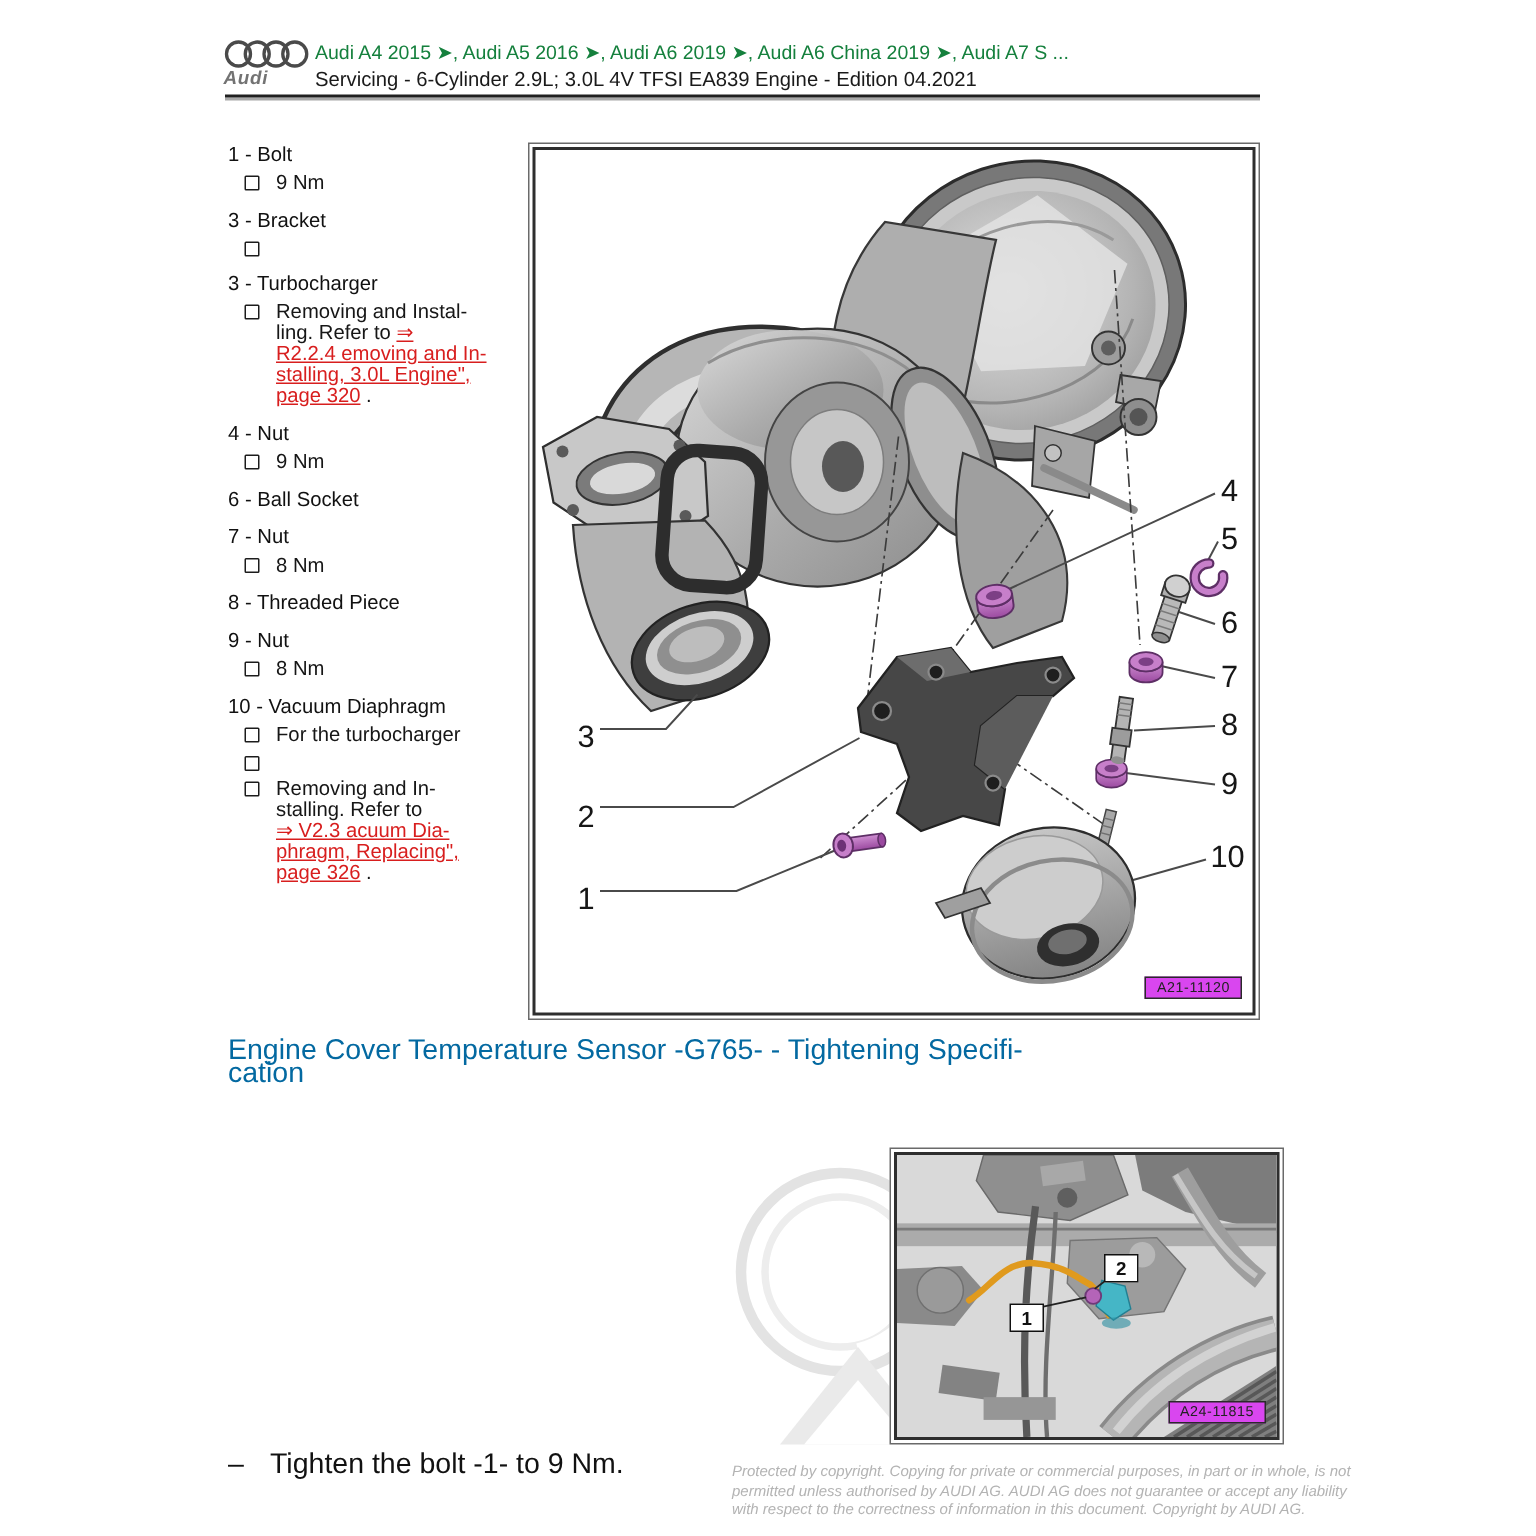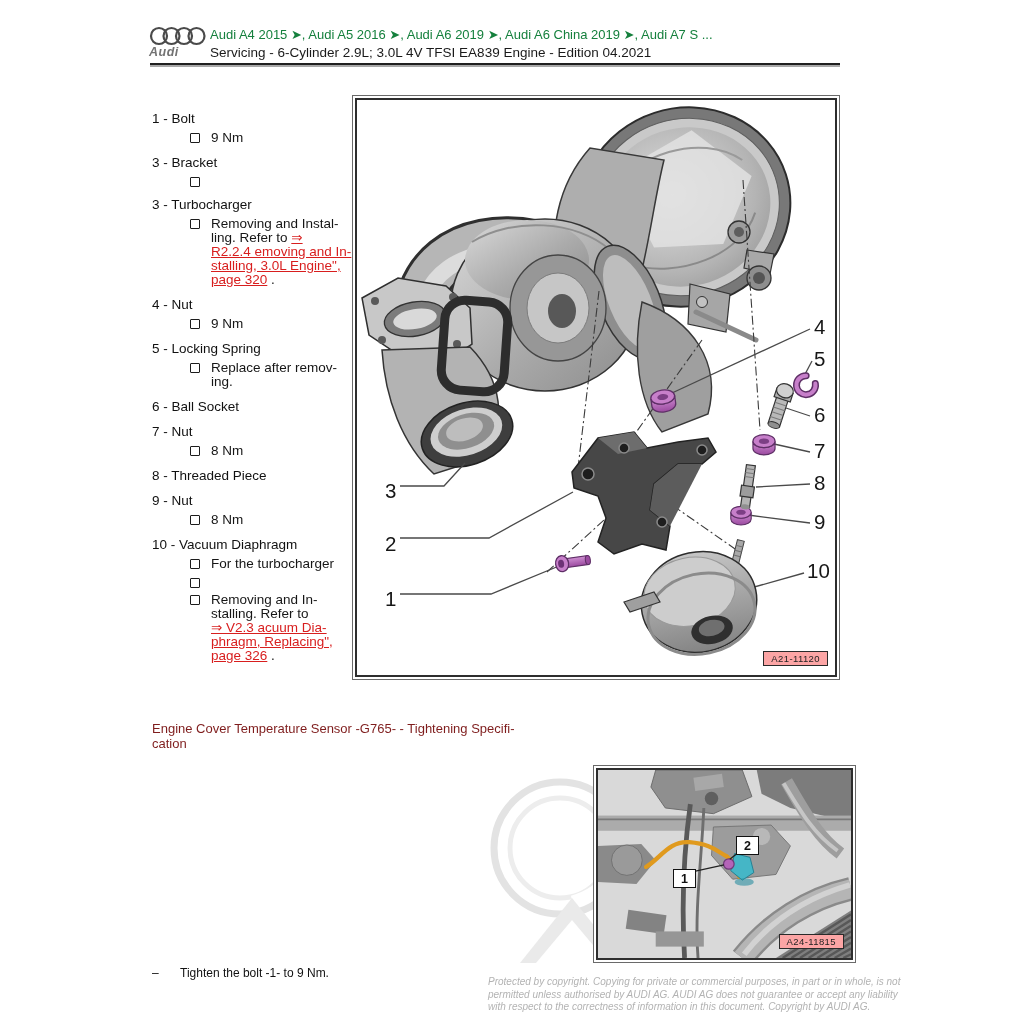--- a/index.html
+++ b/index.html
@@ -5,42 +5,42 @@
   html,body{margin:0;padding:0;background:#fff;}
   .page{position:relative;width:1024px;height:1024px;background:#fff;overflow:hidden;
         font-family:"Liberation Sans",sans-serif;color:#161616;}
   
   .logo{position:absolute;left:149px;top:26px;width:60px;}
   .wordmark{font-weight:bold;font-style:italic;font-size:12.5px;letter-spacing:.5px;color:#737373;margin-top:-1px;}
   .hline1{position:absolute;left:210px;top:27px;font-size:13px;color:#15803d;white-space:nowrap;}
   .hline2{position:absolute;left:210px;top:45px;font-size:13.5px;color:#1a1a1a;white-space:nowrap;text-align:center;}
   .rule{position:absolute;left:150px;top:63px;width:690px;height:2px;background:#202020;box-shadow:0 2px 0 #a8a8a8;}
   
-  #parts-list{position:absolute;left:152px;top:112px;width:208px;font-size:13.5px;line-height:14px;}
+  #parts-list{position:absolute;left:152px;top:96px;width:208px;font-size:13.5px;line-height:14px;}
   .pl-item{margin-bottom:11px;}
   .pl-term{color:#111;}
-  .pl-note{margin-top:5px;margin-left:38px;display:flex;gap:11px;}
+  .pl-note{margin-top:5px;margin-left:11px;display:flex;gap:11px;}
   .pl-check{flex:0 0 auto;width:8px;height:8px;border:1.5px solid #1c1c1c;border-radius:1px;margin-top:2px;background:#fff;}
   .pl-note-text{white-space:pre-line;width:158px;}
   .red-link{color:#d81e1e;text-decoration:underline;cursor:pointer;}
   
   .fig{position:absolute;border:1px solid #6a6a6a;padding:2px;background:#fff;z-index:2;}
   .fig-inner{position:relative;width:100%;height:100%;border:2px solid #2e2e2e;box-sizing:border-box;background:#fff;}
   #fig1{left:352px;top:95px;width:482px;height:579px;}
   #fig2{left:593px;top:765px;width:257px;height:192px;}
   #fig2 .fig-inner{background:#d9d9d9;}
-  .fig-label{position:absolute;right:7px;bottom:9px;border:1px solid #2a2a2a;background:#fca5a5;
+  .fig-label{position:absolute;right:7px;bottom:9px;border:1px solid #2a2a2a;background:#d946ef;
              font-size:9.5px;padding:1px 7px;letter-spacing:.4px;color:#222;}
   svg{display:block;}
   .co{font-family:"Liberation Sans",sans-serif;font-size:20.5px;fill:#161616;}
   .f2-co{position:absolute;width:21px;height:17px;background:#fff;border:1.5px solid #111;
          display:flex;align-items:center;justify-content:center;font-size:12.5px;font-weight:bold;color:#111;z-index:3;}
   
-  .heading{position:absolute;left:152px;top:721px;font-size:13px;line-height:15px;white-space:pre-line;color:#7f1d1d;}
-  .instr{position:absolute;left:152px;top:966px;font-size:12px;color:#111;}
+  .heading{position:absolute;left:152px;top:693px;font-size:19px;line-height:15px;white-space:pre-line;color:#0369a1;}
+  .instr{position:absolute;left:152px;top:966px;font-size:19px;color:#111;}
   .instr .dash{display:inline-block;width:28px;}
   #footer-lines{position:absolute;left:488px;top:976px;width:534px;text-align:left;
                 font-size:10px;line-height:12.5px;color:#b3b3b3;font-style:italic;}
   .watermark{position:absolute;left:470px;top:762px;z-index:1;}
 </style>
 </head>
 <body>
 
 <div class="page">
 
@@ -80,28 +80,20 @@
 R2.2.4 emoving and In-
 stalling, 3.0L Engine",
 page 320</span><span> .</span></span>
         </div>
       </div>
       <div class="pl-item">
         <div class="pl-term">4 - Nut</div>
         <div class="pl-note">
           <span class="pl-check"></span>
           <span class="pl-note-text"><span>9 Nm</span></span>
-        </div>
-      </div>
-      <div class="pl-item">
-        <div class="pl-term">5 - Locking Spring</div>
-        <div class="pl-note">
-          <span class="pl-check"></span>
-          <span class="pl-note-text"><span>Replace after remov-
-ing.</span></span>
         </div>
       </div>
       <div class="pl-item">
         <div class="pl-term">6 - Ball Socket</div>
       </div>
       <div class="pl-item">
         <div class="pl-term">7 - Nut</div>
         <div class="pl-note">
           <span class="pl-check"></span>
           <span class="pl-note-text"><span>8 Nm</span></span>

